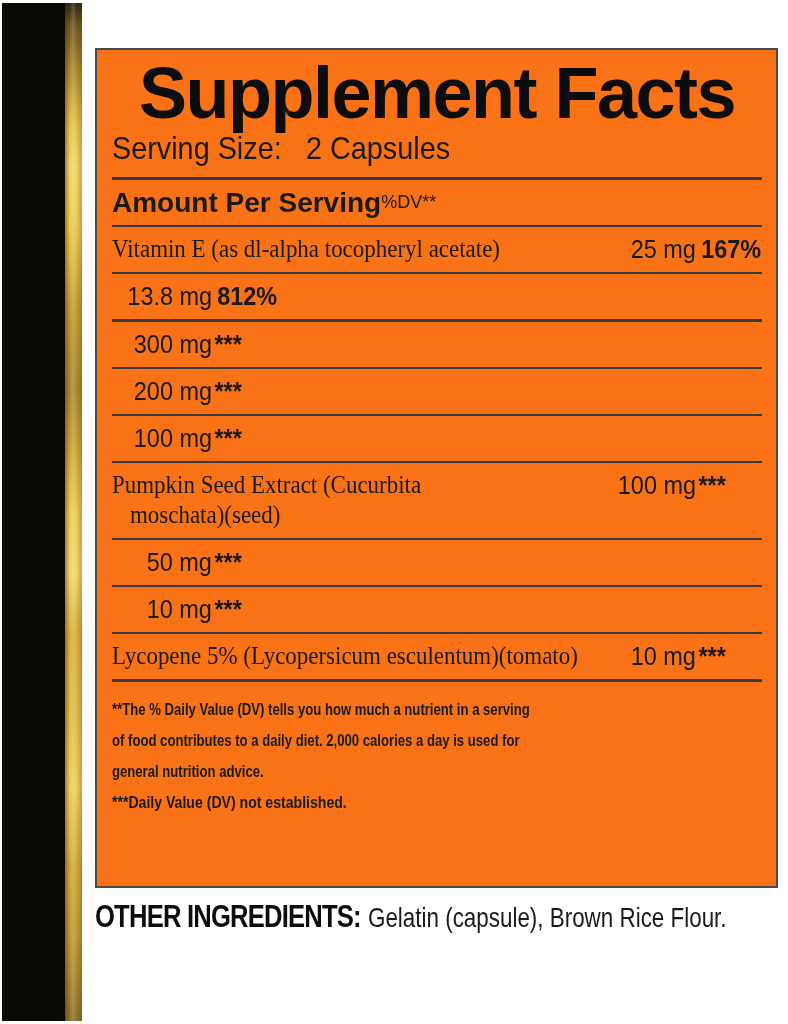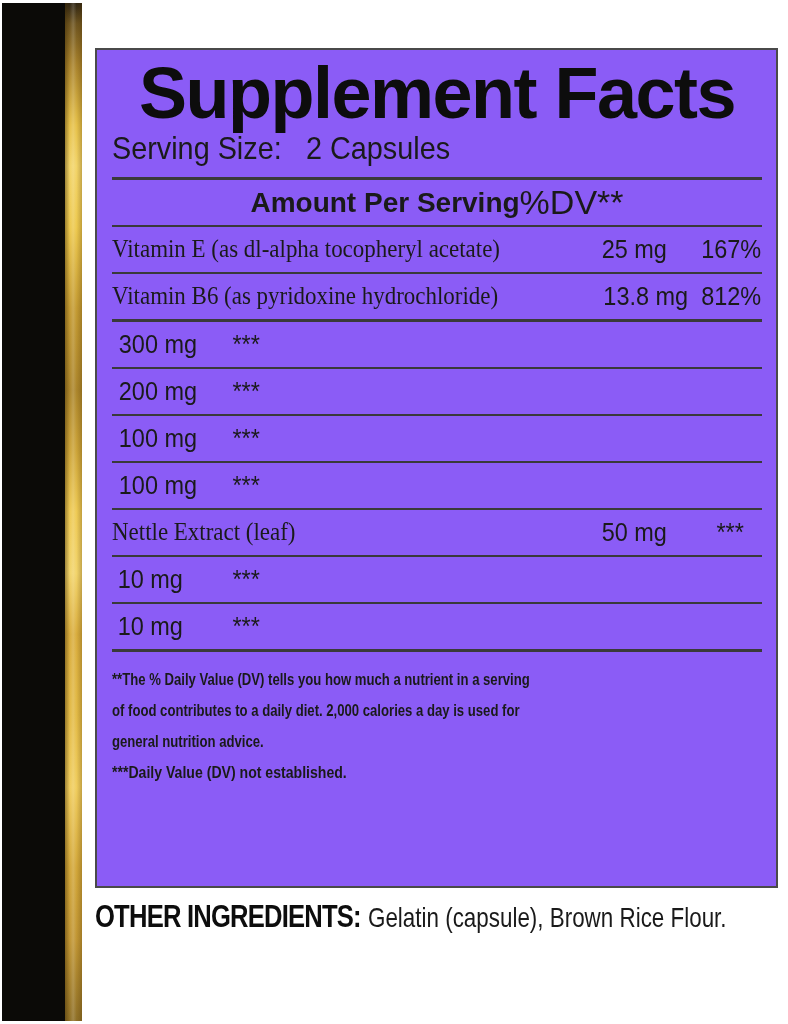--- a/index.html
+++ b/index.html
@@ -18,46 +18,46 @@
       linear-gradient(180deg,
         #2e2413 0%, #6d5420 2%, #a8822c 6%, #e6c14a 12%, #f2d469 16%,
         #edc94f 22%, #c49b33 30%, #ac862c 38%, #cda53a 44%, #eeca55 50%,
         #f2d46b 56%, #d9ad3e 62%, #e3bb47 70%, #f0cd5e 77%, #d2a73a 85%,
         #c19634 92%, #8f7027 100%);
   }
 
   
   .panel {
     position: absolute; left: 95px; top: 48px; width: 683px; height: 840px;
-    border: 2px solid #4a4a4a; background: #8b5cf6;
+    border: 2px solid #4a4a4a; background: #f97316;
     padding: 4px 14px 4px 15px; overflow: hidden;
   }
   .panel-title {
     font-size: 72px; font-weight: bold; letter-spacing: -1.5px;
     text-align: center; line-height: 78px; color: #0d0d0d; white-space: nowrap;
   }
   .serving-line { font-size: 32px; line-height: 33px; }
   .cx { display: inline-block; transform: scaleX(0.9); transform-origin: left center; white-space: nowrap; }
   .serv-val-1 { margin-left: 27px; }
   .serv-val-2 { margin-left: 15px; }
 
   .bar { background: #3a3a3a; height: 2px; }
   .bar.thick { height: 3px; }
   .bar.first { margin-top: 12px; }
 
-  .hdr-row { display: flex; justify-content: center; align-items: center; padding: 7px 0; }
+  .hdr-row { display: flex; justify-content: flex-start; align-items: center; padding: 7px 0; }
   .hdr-left { font-size: 28px; font-weight: bold; line-height: 31px; }
-  .hdr-right { font-size: 34px; line-height: 31px; }
+  .hdr-right { font-size: 18px; line-height: 31px; }
 
   .row { display: flex; align-items: flex-start; padding: 7px 0 8px; font-size: 25.5px; line-height: 30px; }
   .nm { flex: 1 1 auto; min-width: 0; font-family: Liberation Serif, serif; }
   .nm .cx { display: block; }
   .nm2 { padding-left: 20px; }
-  .amt { width: 100px; flex: 0 0 auto; }
-  .dv  { width: 66px;  flex: 0 0 auto; text-align: center; }
+  .amt { width: 100px; flex: 0 0 auto; text-align: right; }
+  .dv  { width: 66px;  flex: 0 0 auto; text-align: left; font-weight: bold; }
   .amt .cx, .dv .cx { transform: scaleX(0.92); transform-origin: right center; }
 
   .footnote { padding-top: 12px; font-size: 16px; line-height: 31px; font-weight: bold; }
   .fn-line { display: block; transform: scaleX(0.82); transform-origin: left center; white-space: nowrap; }
   .fn-line.last { transform: scaleX(0.88); }
 
   
   .other-line {
     position: absolute; left: 95px; top: 898px; width: 900px;
     transform: scaleX(0.8); transform-origin: left top; white-space: nowrap;
@@ -91,23 +91,20 @@
   <div class="row">
     <div class="nm">
         <span class="cx">Vitamin E (as dl-alpha tocopheryl acetate)</span>
       </div>
     <div class="amt"><span class="cx">25 mg</span></div>
     <div class="dv"><span class="cx">167%</span></div>
   </div>
   <div class="bar"></div>
 
   <div class="row">
-    <div class="nm">
-        <span class="cx">Vitamin B6 (as pyridoxine hydrochloride)</span>
-      </div>
     <div class="amt"><span class="cx">13.8 mg</span></div>
     <div class="dv"><span class="cx">812%</span></div>
   </div>
   <div class="bar thick"></div>
 
   <div class="row">
     <div class="amt"><span class="cx">300 mg</span></div>
     <div class="dv"><span class="cx">***</span></div>
   </div>
   <div class="bar"></div>
@@ -118,41 +115,45 @@
   </div>
   <div class="bar"></div>
 
   <div class="row">
     <div class="amt"><span class="cx">100 mg</span></div>
     <div class="dv"><span class="cx">***</span></div>
   </div>
   <div class="bar"></div>
 
   <div class="row">
+    <div class="nm">
+      <span class="cx">Pumpkin Seed Extract (Cucurbita</span>
+      <span class="cx nm2">moschata)(seed)</span>
+    </div>
     <div class="amt"><span class="cx">100 mg</span></div>
     <div class="dv"><span class="cx">***</span></div>
   </div>
   <div class="bar"></div>
 
   <div class="row">
-    <div class="nm">
-        <span class="cx">Nettle Extract (leaf)</span>
-      </div>
     <div class="amt"><span class="cx">50 mg</span></div>
     <div class="dv"><span class="cx">***</span></div>
   </div>
   <div class="bar"></div>
 
   <div class="row">
     <div class="amt"><span class="cx">10 mg</span></div>
     <div class="dv"><span class="cx">***</span></div>
   </div>
   <div class="bar"></div>
 
   <div class="row">
+    <div class="nm">
+        <span class="cx">Lycopene 5% (Lycopersicum esculentum)(tomato)</span>
+      </div>
     <div class="amt"><span class="cx">10 mg</span></div>
     <div class="dv"><span class="cx">***</span></div>
   </div>
   <div class="bar thick"></div>
 
   <div class="footnote">
     <span class="fn-line">**The % Daily Value (DV) tells you how much a nutrient in a serving</span>
     <span class="fn-line">of food contributes to a daily diet. 2,000 calories a day is used for</span>
     <span class="fn-line">general nutrition advice.</span>
     <span class="fn-line last">***Daily Value (DV) not established.</span>

